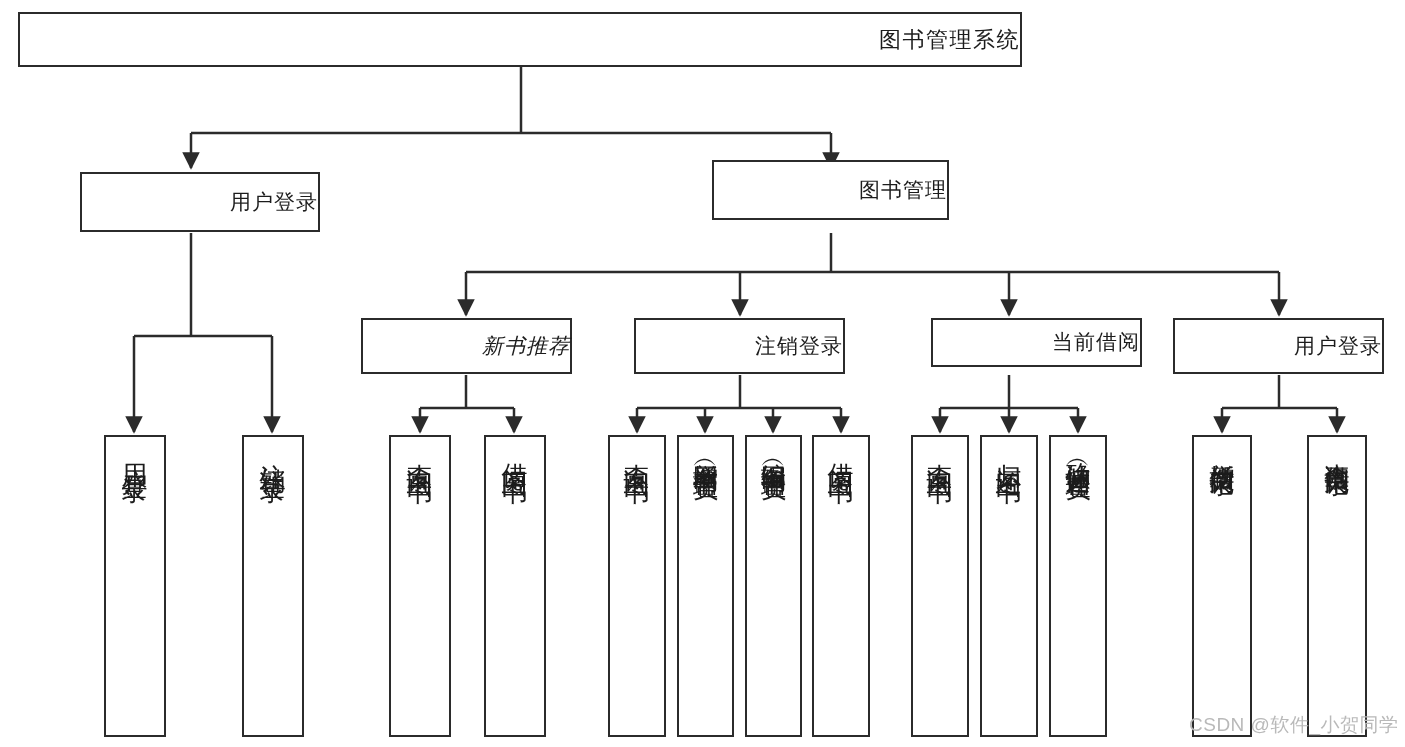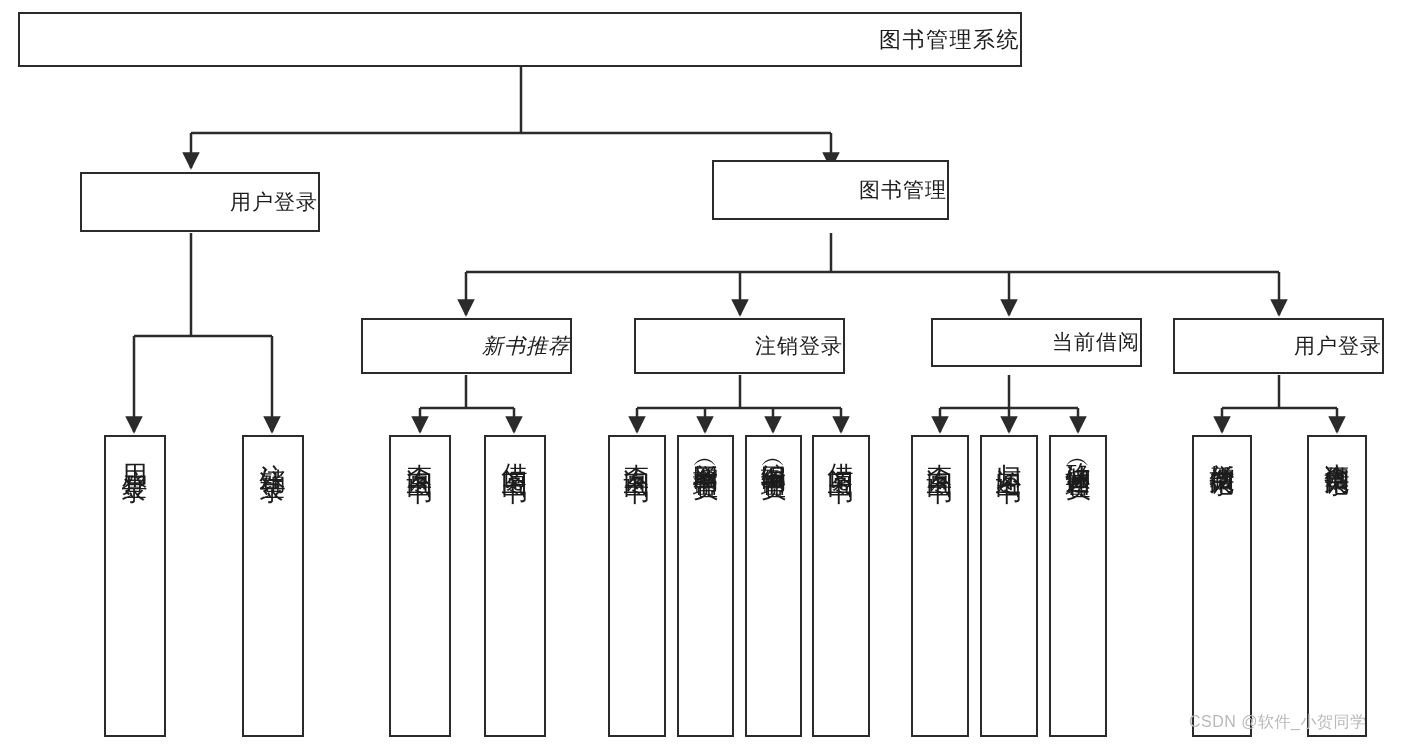--- a/index.html
+++ b/index.html
@@ -58,21 +58,21 @@
     line-height: 1.0;
     letter-spacing: 5px;
     white-space: nowrap;
   }
   .node.v.tall .node-label {
     font-size: 25px;
     letter-spacing: 2px;
   }
   .watermark {
     position: absolute;
-    font-size: 16px;
+    font-size: 19px;
     color: #b9b9b9;
     letter-spacing: 0.5px;
     white-space: nowrap;
     user-select: none;
   }
 </style>
 </head>
 <body>
 
 <div id="canvas">

